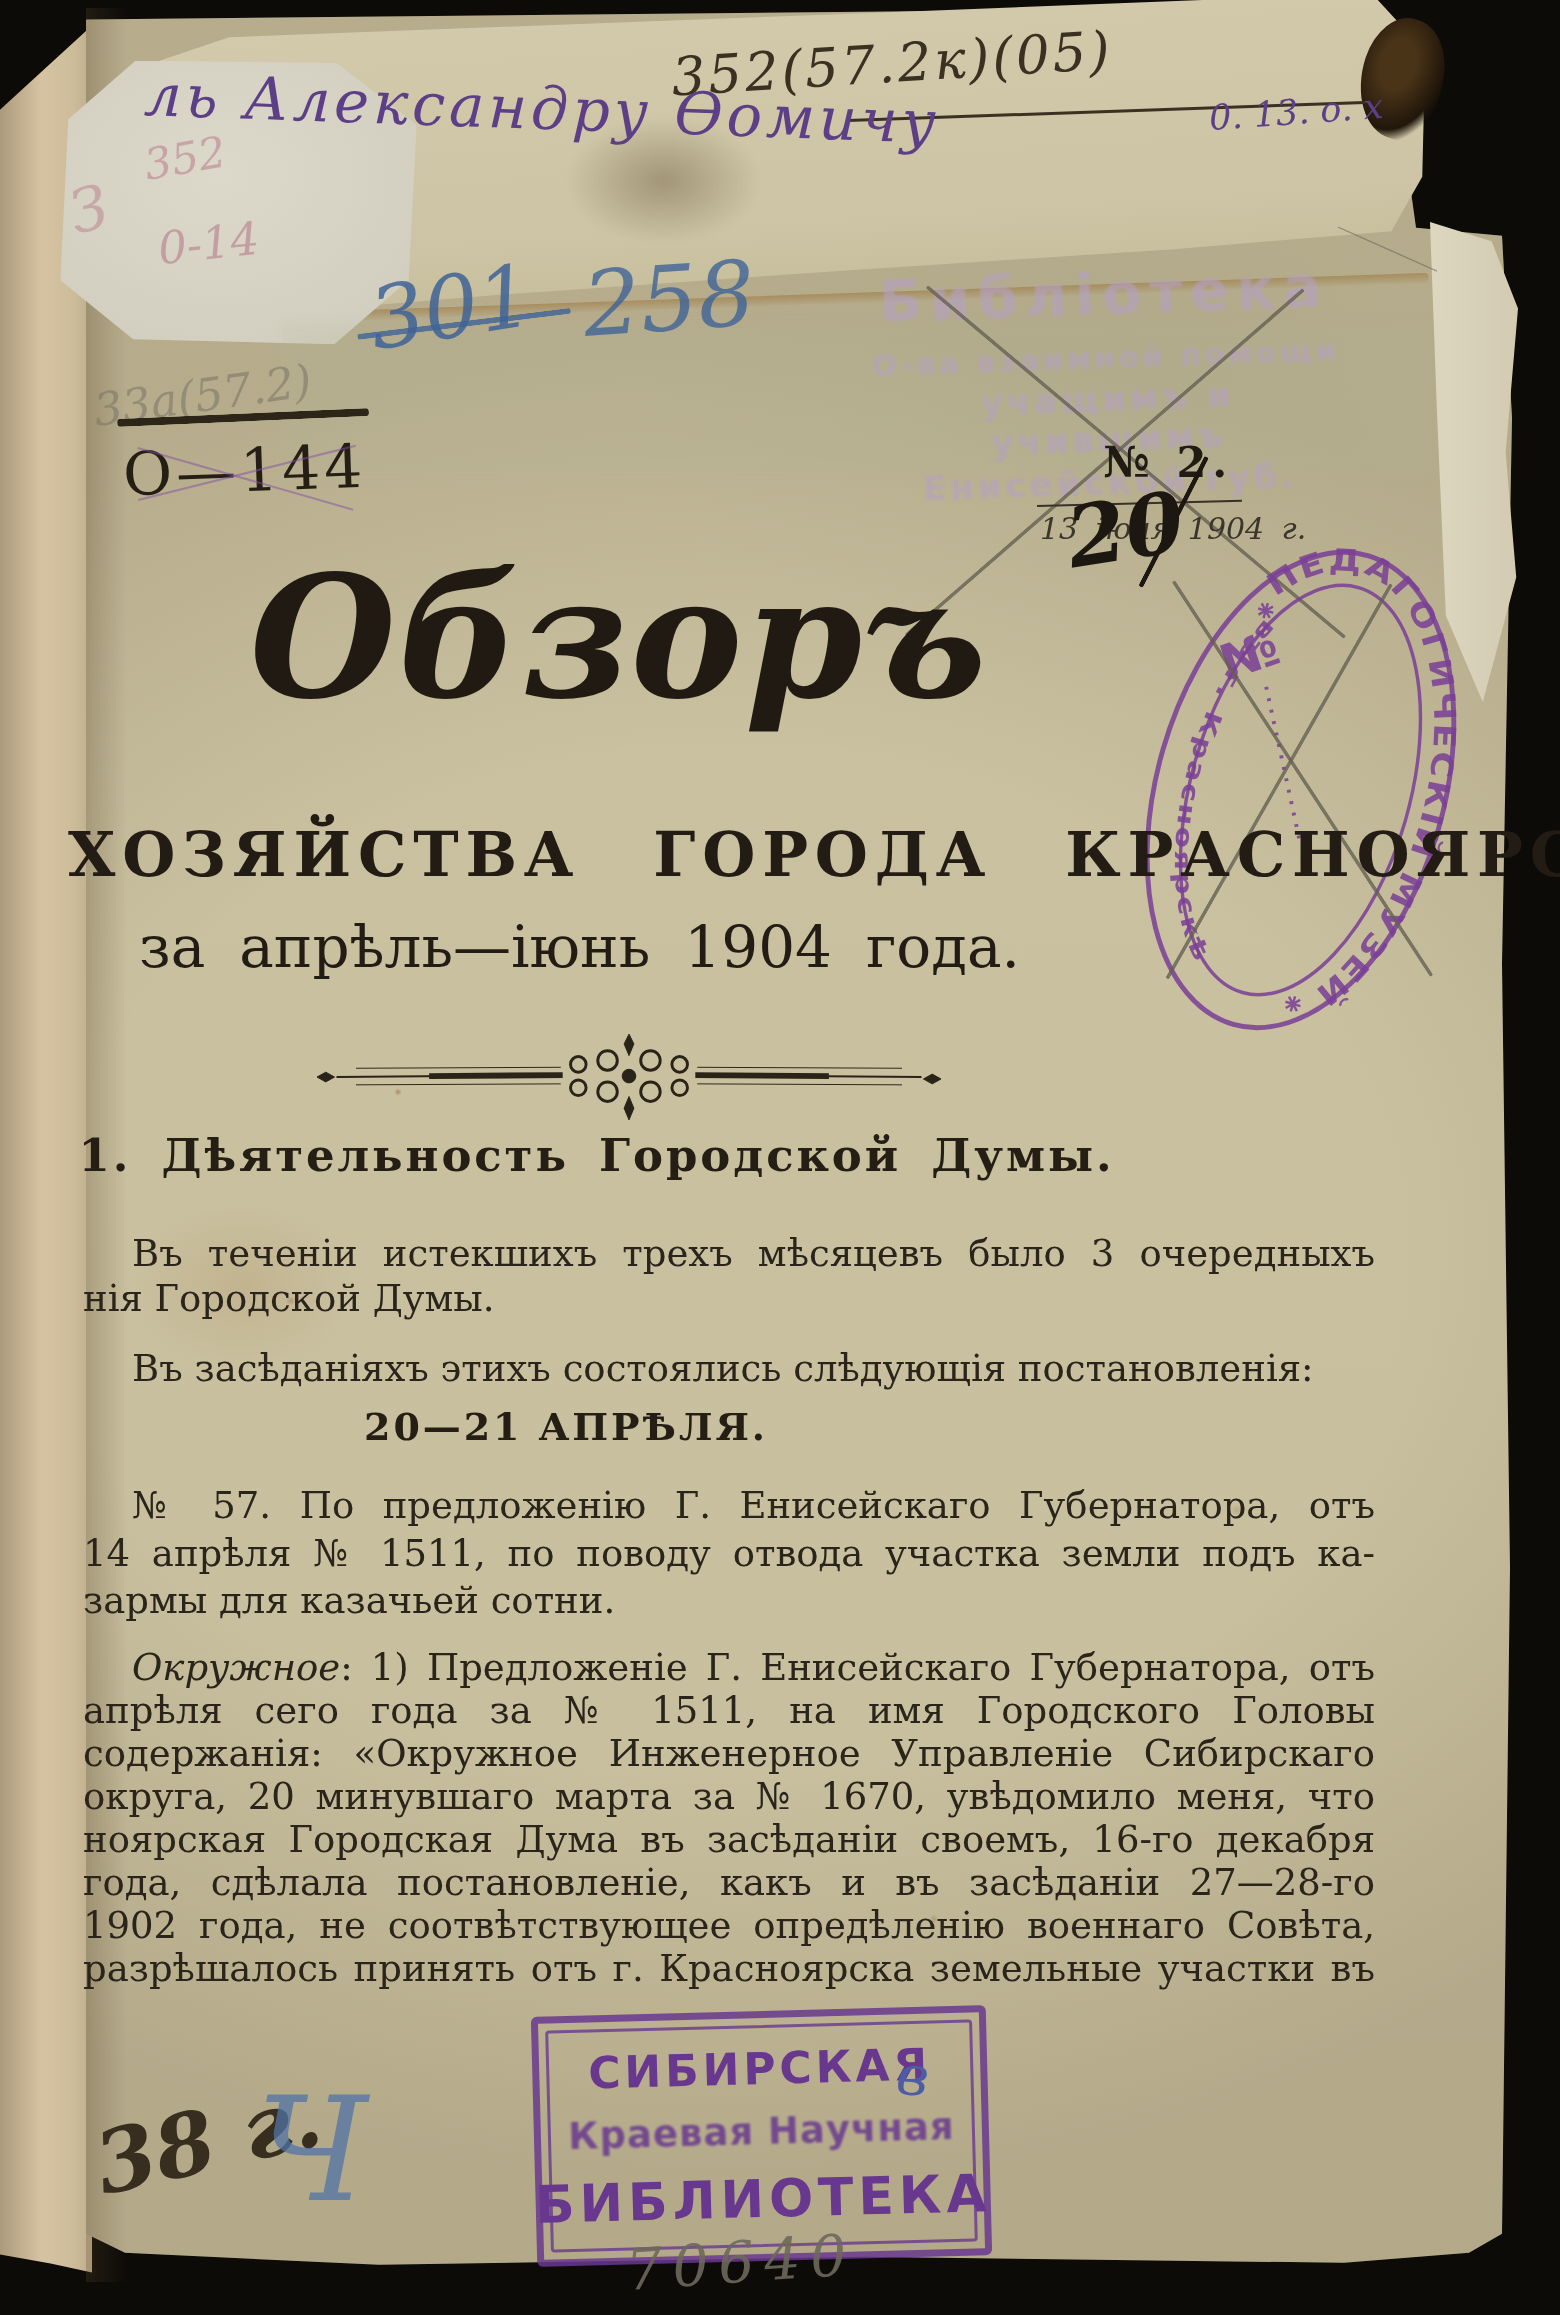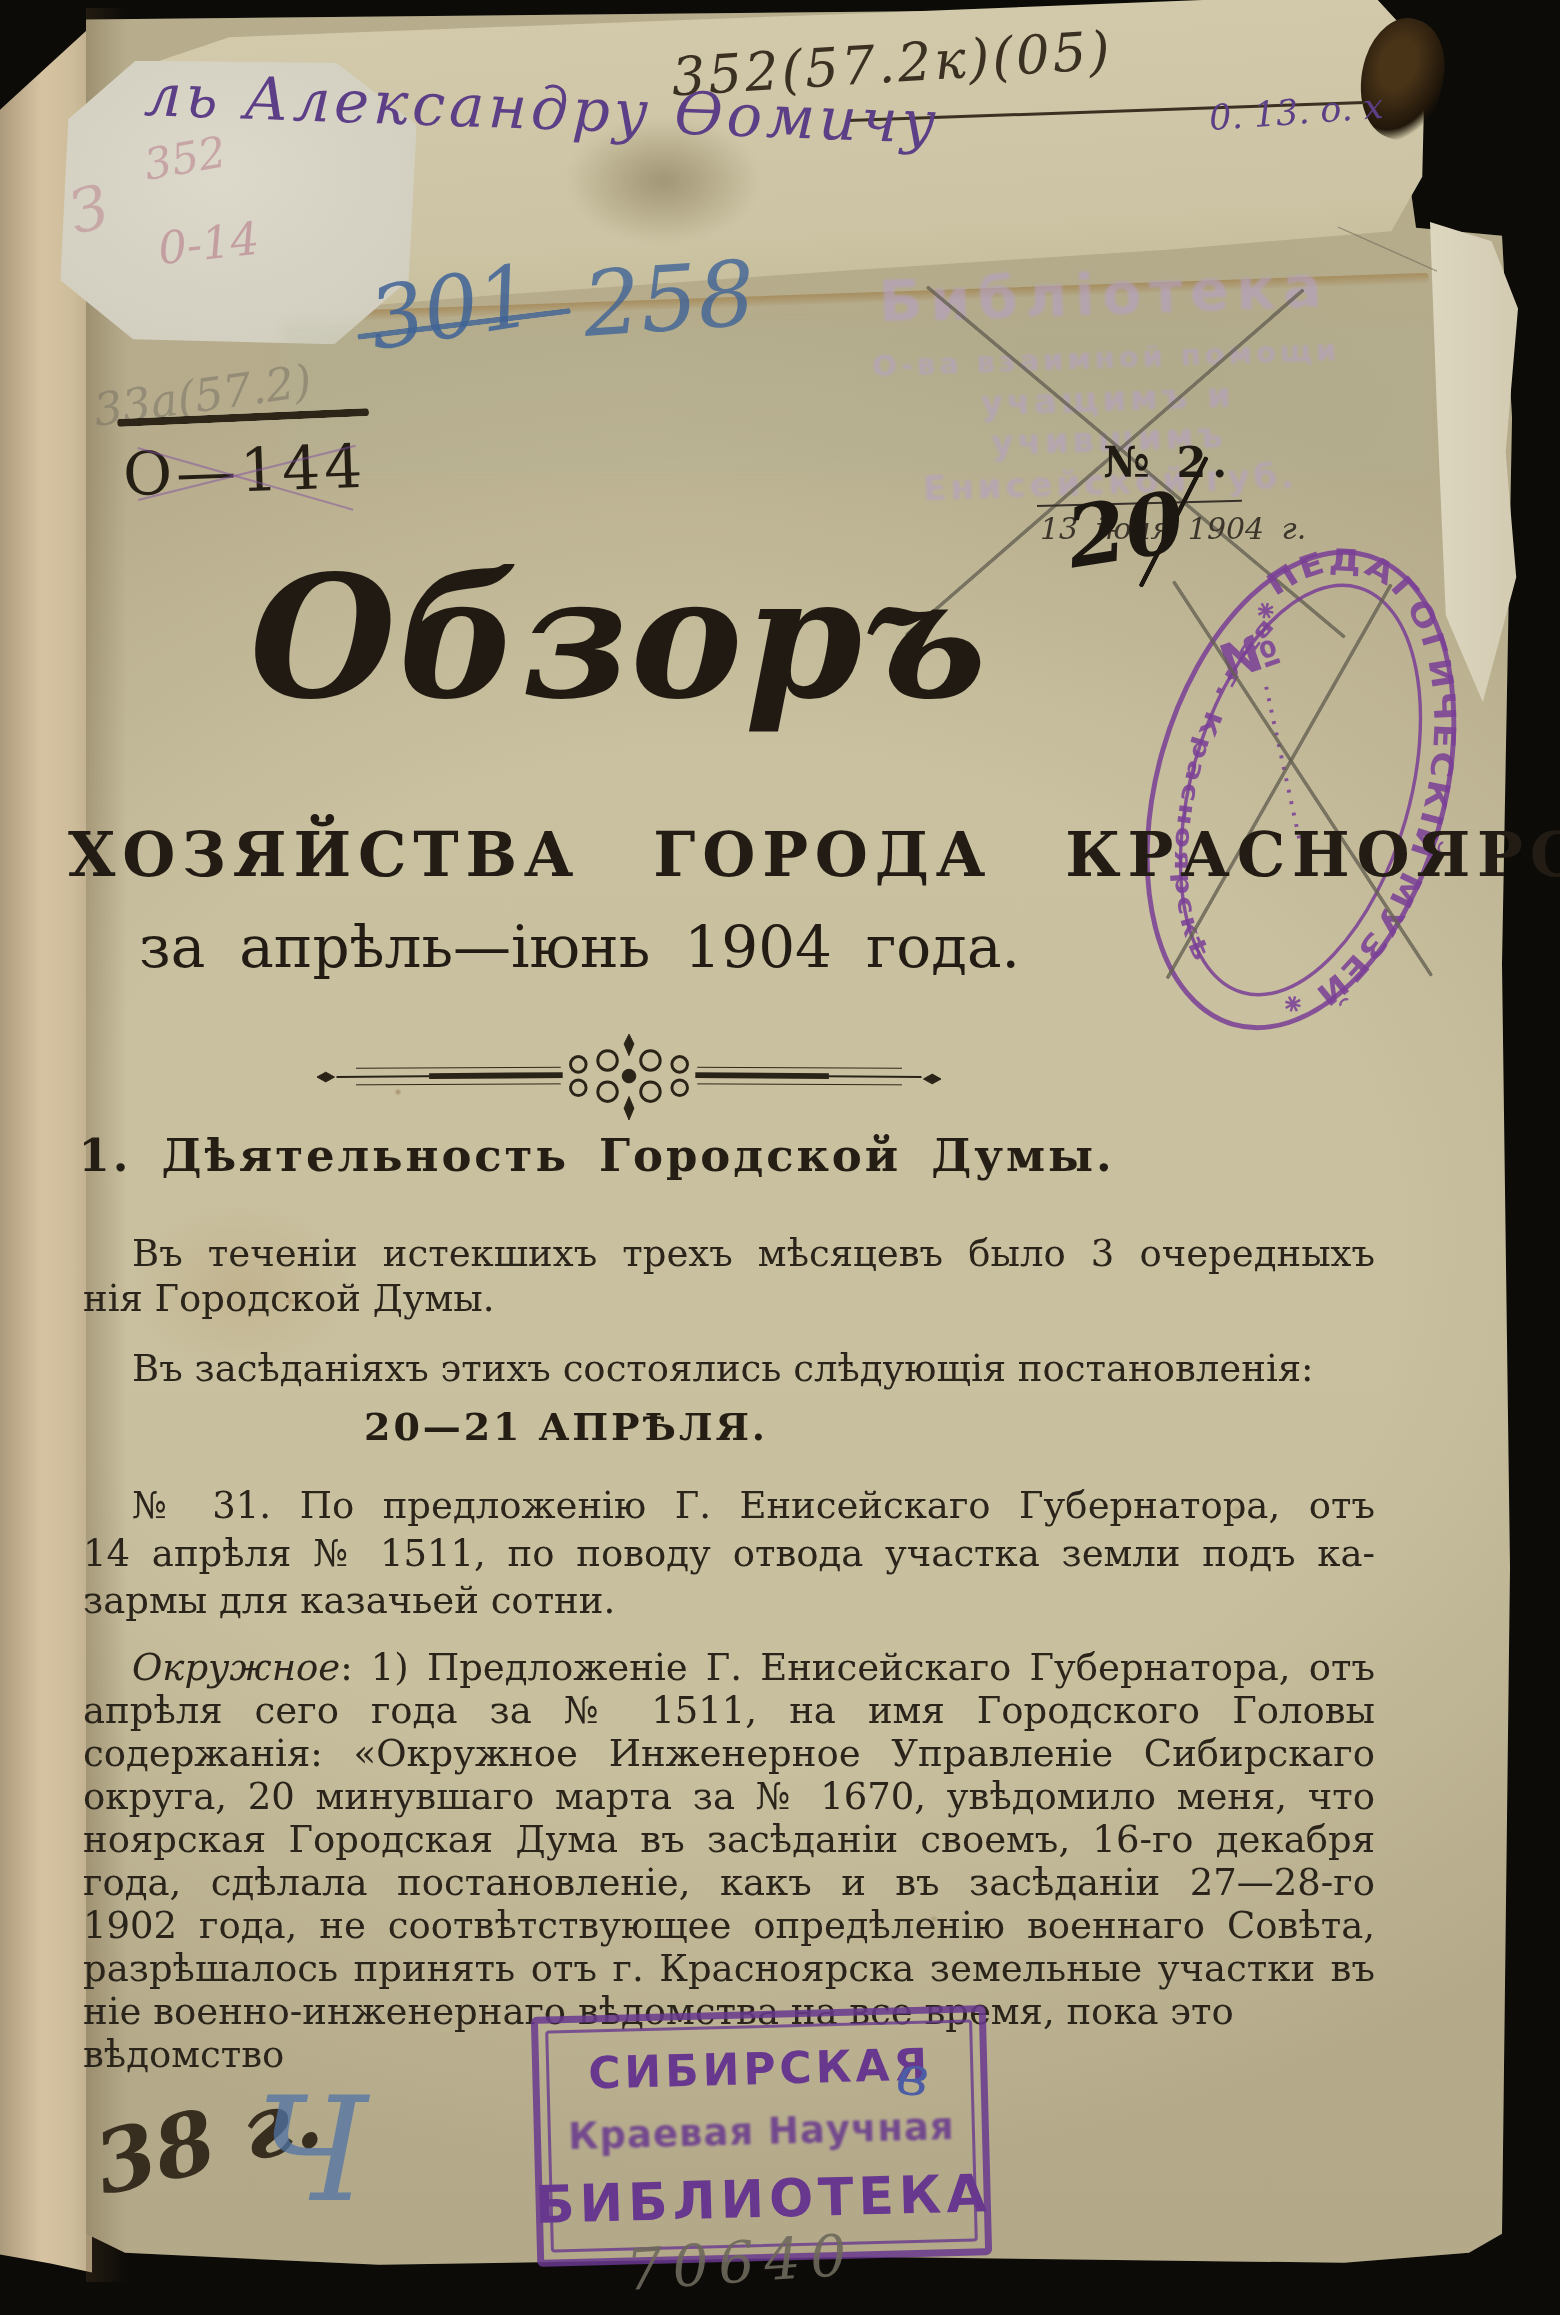--- a/index.html
+++ b/index.html
@@ -229,34 +229,33 @@
 
   <div class="abs bodyblock" id="p1">
     <div class="jline indent">Въ теченіи истекшихъ трехъ мѣсяцевъ было 3 очередныхъ засѣда-</div>
     <div class="plain">нія Городской Думы.</div>
   </div>
   <div class="abs bodyblock" id="p2">
     <div class="plain indent">Въ засѣданіяхъ этихъ состоялись слѣдующія постановленія:</div>
   </div>
   <div class="abs" id="date-heading">20—21 АПРѢЛЯ.</div>
   <div class="abs bodyblock" id="p3">
-    <div class="jline indent">№ 31. По предложенію Г. Енисейскаго Губернатора, отъ</div>
+    <div class="jline indent">№ 57. По предложенію Г. Енисейскаго Губернатора, отъ</div>
     <div class="jline">14 апрѣля № 1511, по поводу отвода участка земли подъ ка-</div>
     <div class="plain">зармы для казачьей сотни.</div>
   </div>
   <div class="abs bodyblock" id="p4">
     <div class="jline indent"><span class="it">Окружное</span><span>: 1) Предложеніе Г. Енисейскаго Губернатора, отъ 14-го</span></div>
     <div class="jline">апрѣля сего года за № 1511, на имя Городского Головы слѣдующаго</div>
     <div class="jline">содержанія: «Окружное Инженерное Управленіе Сибирскаго военнаго</div>
     <div class="jline">округа, 20 минувшаго марта за № 1670, увѣдомило меня, что Крас-</div>
     <div class="jline">ноярская Городская Дума въ засѣданіи своемъ, 16-го декабря 1903</div>
     <div class="jline">года, сдѣлала постановленіе, какъ и въ засѣданіи 27—28-го ноября</div>
     <div class="jline">1902 года, не соотвѣтствующее опредѣленію военнаго Совѣта, коимъ</div>
     <div class="jline">разрѣшалось принять отъ г. Красноярска земельные участки въ вѣдѣ-</div>
-    <div class="plain">ніе военно-инженернаго вѣдомства на все время, пока это вѣдомство</div>
   </div>
 
   <div class="abs" id="lib-stamp">
     <div id="lib-inner">
       <div id="lib1">СИБИРСКАЯ</div>
       <div id="lib2">Краевая Научная</div>
       <div id="lib3">БИБЛИОТЕКА</div>
     </div>
   </div>
   <div class="abs hw" id="accession">70640</div>

